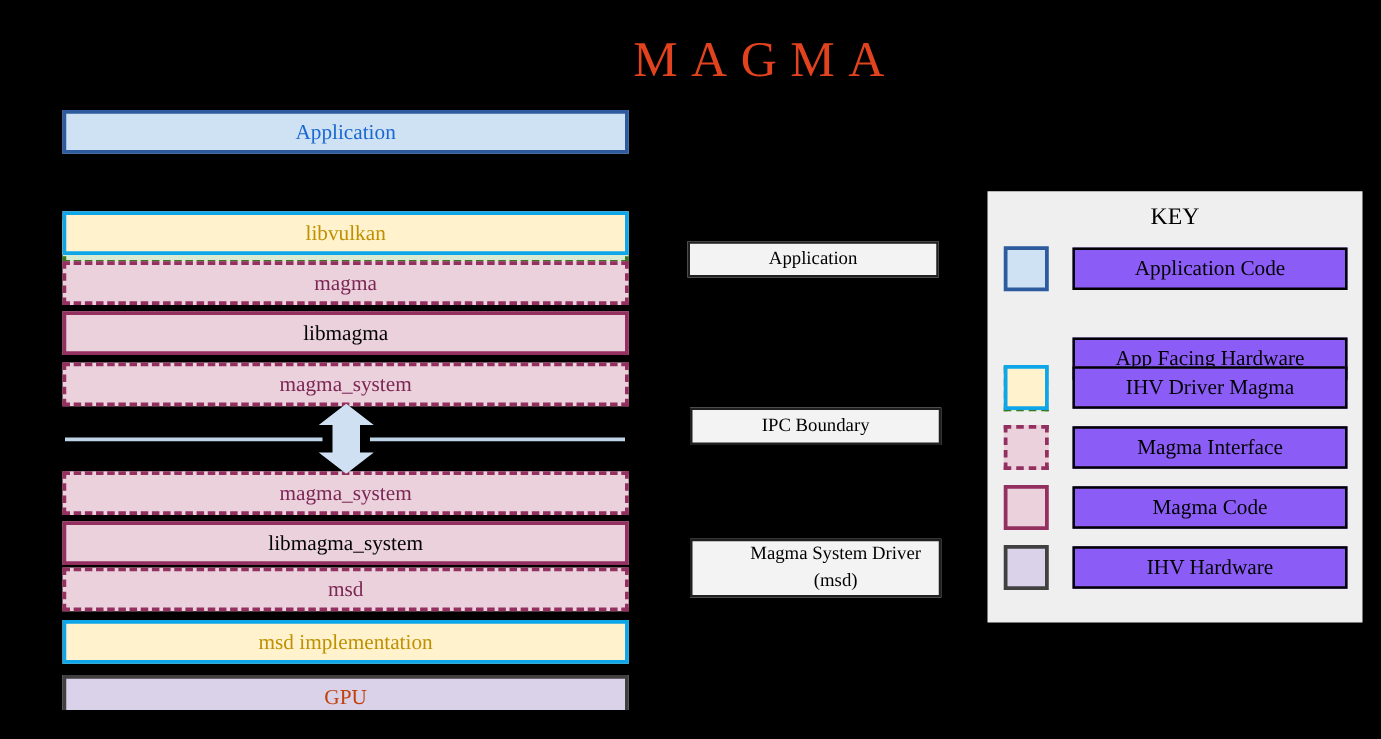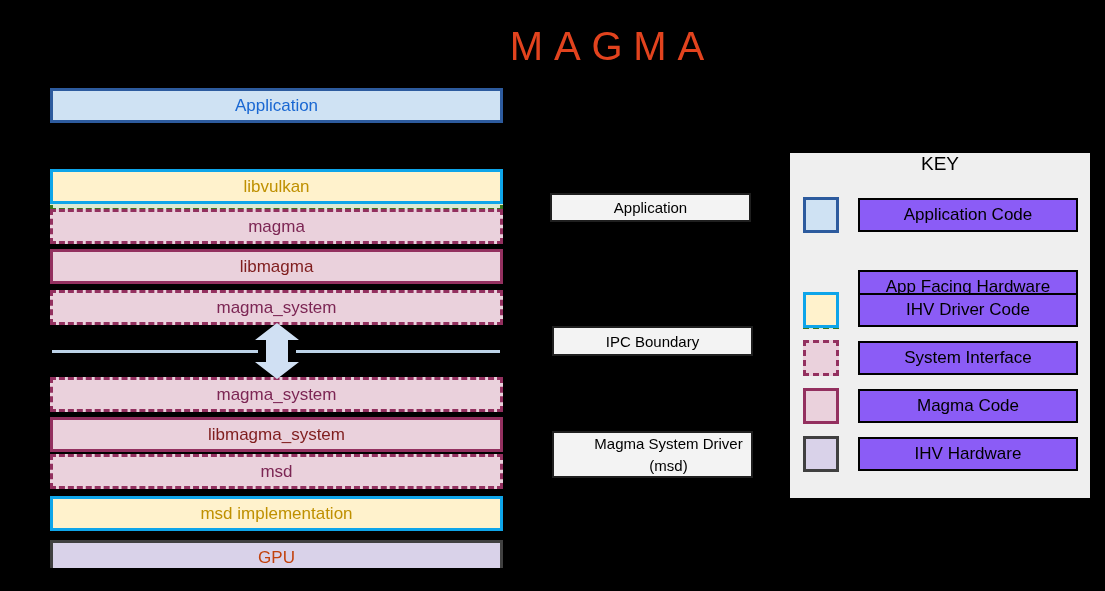--- a/index.html
+++ b/index.html
@@ -1,20 +1,20 @@
 <!DOCTYPE html>
 <html><head>
 <meta charset="utf-8">
 <style>
   html,body{margin:0;padding:0;background:#000;}
   .canvas{
     position:relative;
     width:1105px;height:568px;
     background:#000;
-    font-family:Liberation Sans, sans-serif;
+    font-family:Liberation Serif, serif;
     overflow:hidden;
   }
   .title{
     position:absolute;
     top:24px;left:607px;
     transform:translateX(-50%);
     margin:0;
     font-size:40px;
     font-weight:400;
     letter-spacing:0.27em;
@@ -29,21 +29,21 @@
     display:flex;align-items:center;justify-content:center;
     font-size:17px;
   }
   .l1{top:88px}.l2{top:128px}.l3{top:169px}.l4{top:209px}.l5{top:249px}
   .l6{top:290px}.l7{top:377px}.l8{top:417px}.l9{top:454px}.l10{top:496px}.l11{top:540px}
 
   [data-style="app-code"]{background:#cfe2f3;border:3px solid #2d5b9e;color:#1967d2;}
   [data-style="app-facing-interface"]{background:#d9ead3;border:3px dashed #38761d;color:#3a7d22;margin-top:48px;}
   [data-style="ihv-driver-code"]{background:#fff2cc;border:3px solid #0ea5e9;color:#bf9000;}
   [data-style="magma-interface"]{background:#ead1dc;border:3px dashed #93305f;color:#7c2654;}
-  [data-style="magma-code"]{background:#ead1dc;border:3px solid #93305f;color:#7f1d1d;}
+  [data-style="magma-code"]{background:#ead1dc;border:3px solid #93305f;color:#000000;}
   [data-style="ihv-hardware"]{background:#d9d2e9;border:3px solid #404040;color:#c2410c;}
 
   
   .ipc-line{position:absolute;top:350px;height:3px;background:#bdd3e8;}
   .ipc-line-left{left:52px;width:206px;}
   .ipc-line-right{left:296px;width:204px;}
   .ipc-arrow{position:absolute;left:249px;top:323px;width:56px;height:56px;}
 
   
   .ann{
@@ -57,21 +57,21 @@
   .ann2{left:552px;top:326px;width:201px;height:30px;}
   .ann3{left:552px;top:431px;width:201px;height:47px;line-height:1.45;padding-left:32px;}
   .ann3 span{display:inline-block;max-width:150px;}
 
   
   .key{
     position:absolute;left:790px;top:153px;width:300px;height:345px;
     background:#efefef;box-sizing:border-box;
   }
   .key-title{
-    margin:0;
+    margin:0;padding-top:10px;
     text-align:center;font-size:19px;font-weight:400;color:#000;
   }
   .key-row{position:absolute;left:13px;display:flex;align-items:center;}
   .kr1{top:44px}.kr2{top:92px}.kr3{top:139px}.kr4{top:187px}.kr5{top:235px}.kr6{top:283px}
   .swatch{width:36px;height:36px;box-sizing:border-box;flex:none;}
   .key-pill{
     margin-left:19px;width:220px;height:34px;box-sizing:border-box;
     background:#8b5cf6;border:2px solid #000;
     display:flex;align-items:center;justify-content:center;
     font-size:17px;color:#000;white-space:nowrap;
@@ -114,25 +114,25 @@
     <div class="key-row kr1">
       <div class="swatch" data-style="app-code"></div>
       <div class="key-pill">Application Code</div>
     </div>
     <div class="key-row kr2">
       <div class="swatch" data-style="app-facing-interface"></div>
       <div class="key-pill">App Facing Hardware</div>
     </div>
     <div class="key-row kr3">
       <div class="swatch" data-style="ihv-driver-code"></div>
-      <div class="key-pill">IHV Driver Code</div>
+      <div class="key-pill">IHV Driver Magma</div>
     </div>
     <div class="key-row kr4">
       <div class="swatch" data-style="magma-interface"></div>
-      <div class="key-pill">System Interface</div>
+      <div class="key-pill">Magma Interface</div>
     </div>
     <div class="key-row kr5">
       <div class="swatch" data-style="magma-code"></div>
       <div class="key-pill">Magma Code</div>
     </div>
     <div class="key-row kr6">
       <div class="swatch" data-style="ihv-hardware"></div>
       <div class="key-pill">IHV Hardware</div>
     </div>
   </div>

